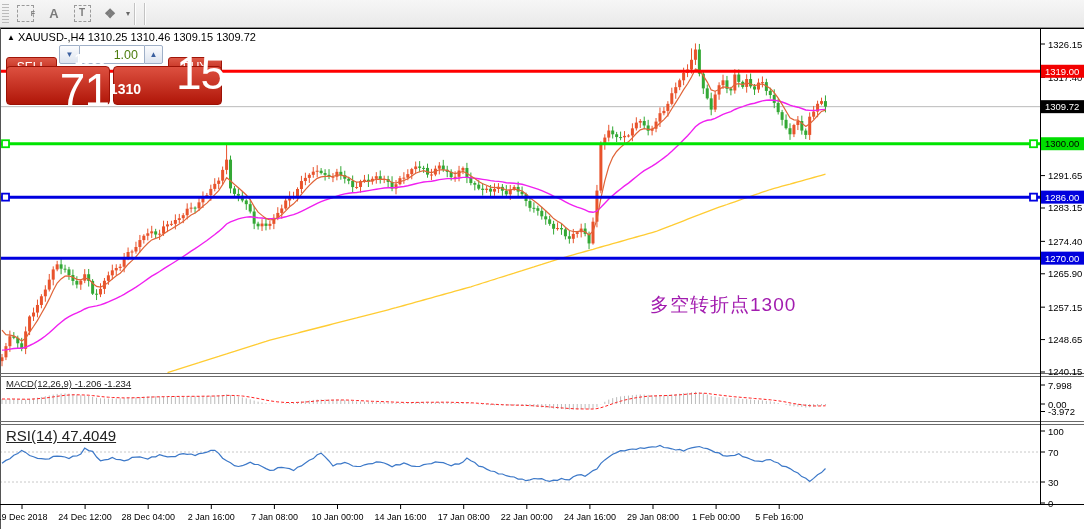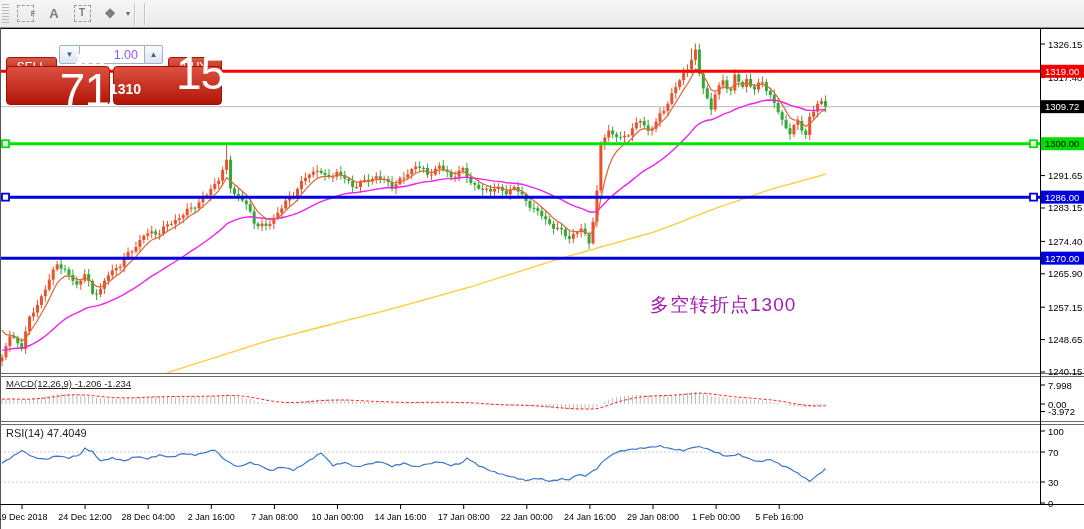--- a/index.html
+++ b/index.html
@@ -23,37 +23,37 @@
           display:flex;align-items:center;justify-content:center;border:1px solid transparent;cursor:default;}
   .tf-btn.active{background:#fbfbfb;border:1px solid #9aa0a6;box-shadow:inset 0 0 2px #ccc;}
   
   #chartwrap{position:absolute;left:0;top:28px;width:1084px;height:501px;background:#fff;}
   #chart{position:absolute;left:0;top:0;}
   svg text{font-family:"Liberation Sans",sans-serif;}
   .hud{position:absolute;pointer-events:none;white-space:nowrap;}
   #ohlc-title{left:7px;top:3px;font-size:11px;color:#000;}
   #ohlc-title .tri{font-size:8px;vertical-align:1px;}
   #macd-label{left:6px;top:350px;font-size:9.5px;color:#222;text-decoration:underline;}
-  #rsi-label{left:6px;top:399px;font-size:11px;color:#222;}
+  #rsi-label{left:6px;top:399px;font-size:15px;color:#222;text-decoration:underline;}
   #annotation{left:650px;top:264px;font-size:19px;letter-spacing:1px;color:#a21caf;}
   
   #trade{position:absolute;left:6px;top:17px;width:216px;height:60px;font-family:"Liberation Sans",sans-serif;}
   .red-btn{position:absolute;top:0;height:20px;border-radius:3px;color:#fff;font-size:12px;
            font-weight:normal;display:flex;align-items:center;justify-content:center;
            background:linear-gradient(#dd5847,#b81d0e);border:1px solid #a01508;box-sizing:border-box;cursor:pointer;margin-top:12px;}
   #sell-btn{left:0;width:51px;}
   #buy-btn{left:162px;width:54px;}
   .stepper{position:absolute;top:0;height:19px;box-sizing:border-box;border:1px solid #9fb0c8;
            background:linear-gradient(#fbfcfe,#dde4ef);color:#3a5f9f;font-size:8px;
            display:flex;align-items:center;justify-content:center;cursor:pointer;}
   #vol-down{left:53px;width:21px;border-radius:2px 0 0 2px;}
   #vol-up{left:138px;width:19px;border-radius:0 2px 2px 0;}
   #vol-input{position:absolute;left:74px;top:0;width:64px;height:19px;box-sizing:border-box;
              border:1px solid #9fb0c8;border-left:none;border-right:none;text-align:right;
-             padding-right:6px;font-size:12.5px;color:#8b5cf6;background:#fff;font-family:"Liberation Sans",sans-serif;}
+             padding-right:6px;font-size:12.5px;color:#4d7c0f;background:#fff;font-family:"Liberation Sans",sans-serif;}
   .px-box{position:absolute;top:21px;height:39px;border-radius:4px;color:#fff;
           background:linear-gradient(#dd5040,#b01608);border:1px solid #9c1206;box-sizing:border-box;
           display:flex;align-items:flex-end;justify-content:center;cursor:pointer;}
   #sell-box{left:0;width:104px;flex-direction:column;}
   #buy-box{left:107px;width:109px;gap:32px;}
   .px-small{font-size:14px;font-weight:bold;margin:0 3px 7px 0;}
   .px-big{font-size:46px;font-weight:400;line-height:33px;margin-bottom:14px;letter-spacing:-1px;}
 </style>
 </head>
 <body>
@@ -798,20 +798,25 @@
         <line x1="589.9" y1="477" x2="589.9" y2="481" stroke="#000"></line>
         <text x="589.9" y="492" font-size="9" fill="#000" text-anchor="middle">24 Jan 16:00</text>
         <line x1="653" y1="477" x2="653" y2="481" stroke="#000"></line>
         <text x="653" y="492" font-size="9" fill="#000" text-anchor="middle">29 Jan 08:00</text>
         <line x1="716.1" y1="477" x2="716.1" y2="481" stroke="#000"></line>
         <text x="716.1" y="492" font-size="9" fill="#000" text-anchor="middle">1 Feb 00:00</text>
         <line x1="779.2" y1="477" x2="779.2" y2="481" stroke="#000"></line>
         <text x="779.2" y="492" font-size="9" fill="#000" text-anchor="middle">5 Feb 16:00</text>
       </svg>
 
+    <div class="hud" id="ohlc-title">
+      <span class="tri">▲</span>
+      <span>XAUUSD-,H4</span>
+      <span>1310.25 1310.46 1309.15 1309.72</span>
+    </div>
 
     <div class="hud" id="macd-label">MACD(12,26,9) -1.206 -1.234</div>
     <div class="hud" id="rsi-label">RSI(14) 47.4049</div>
     <div class="hud" id="annotation">多空转折点1300</div>
 
     <div id="trade">
       <div class="red-btn" id="sell-btn">SELL</div>
       <div class="stepper" id="vol-down">
           <span>▼</span>
         </div>

